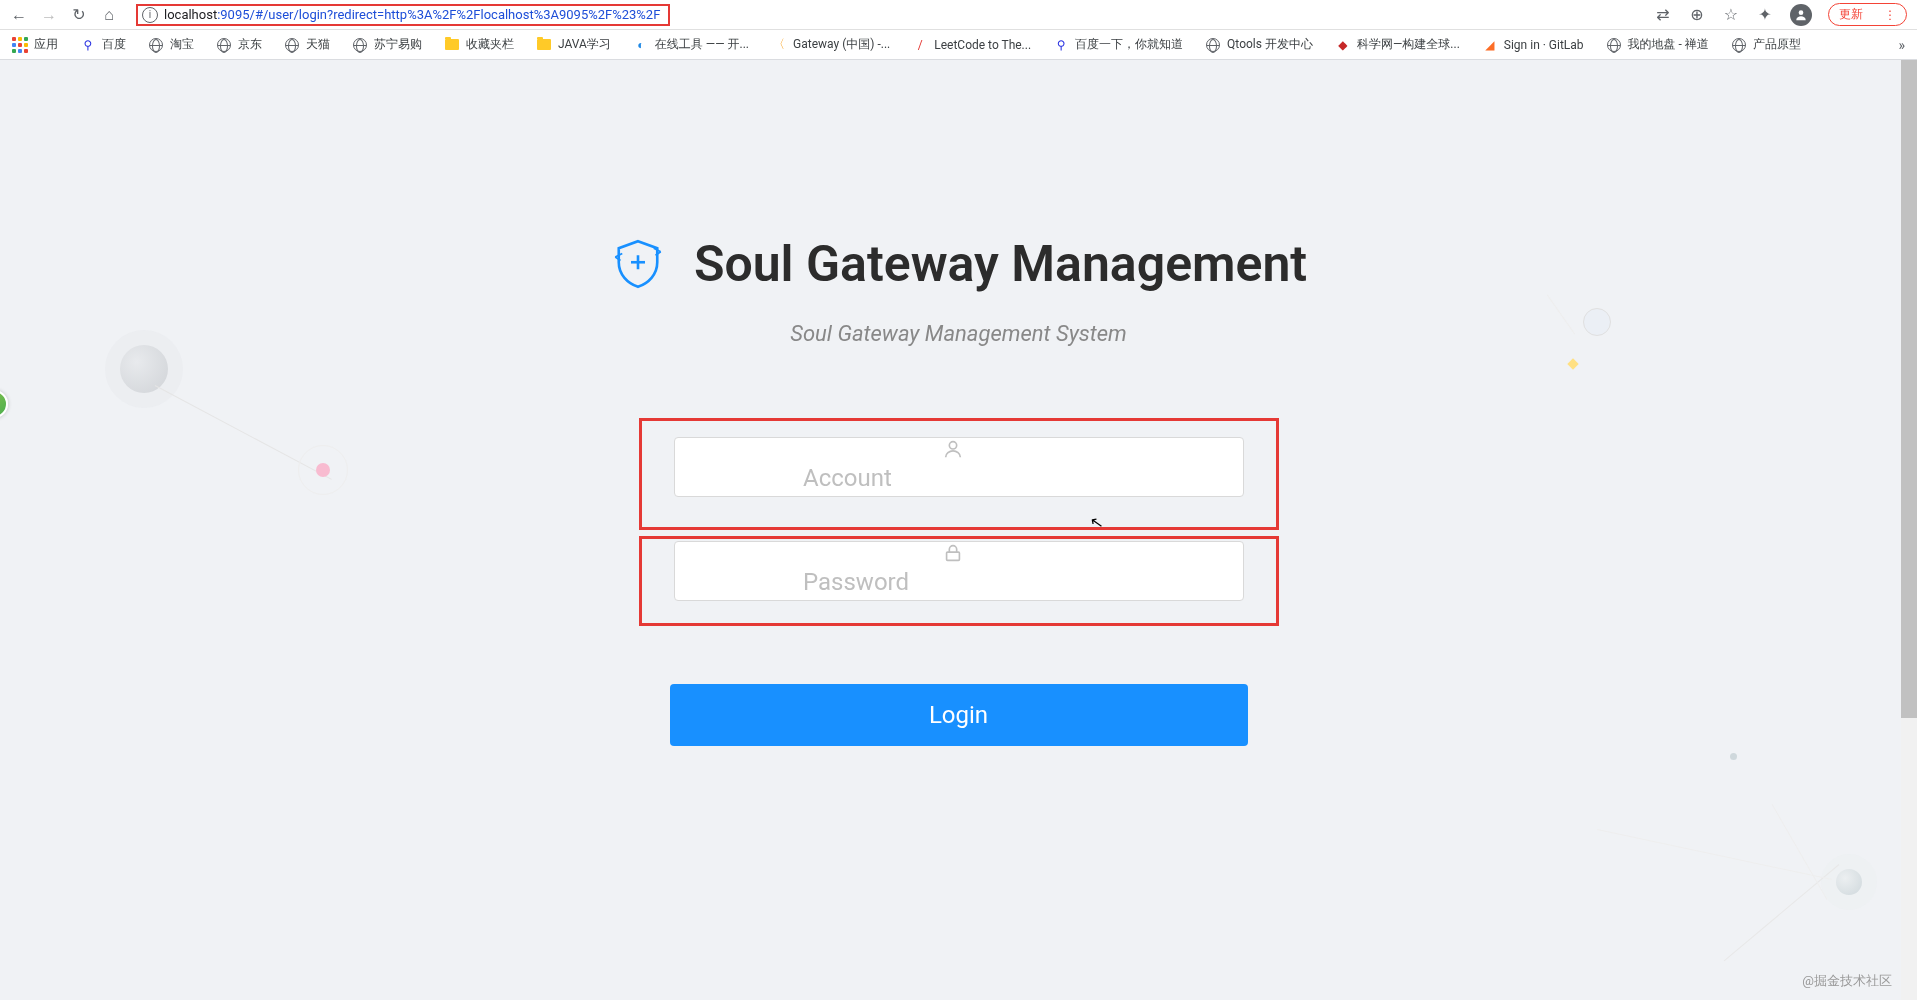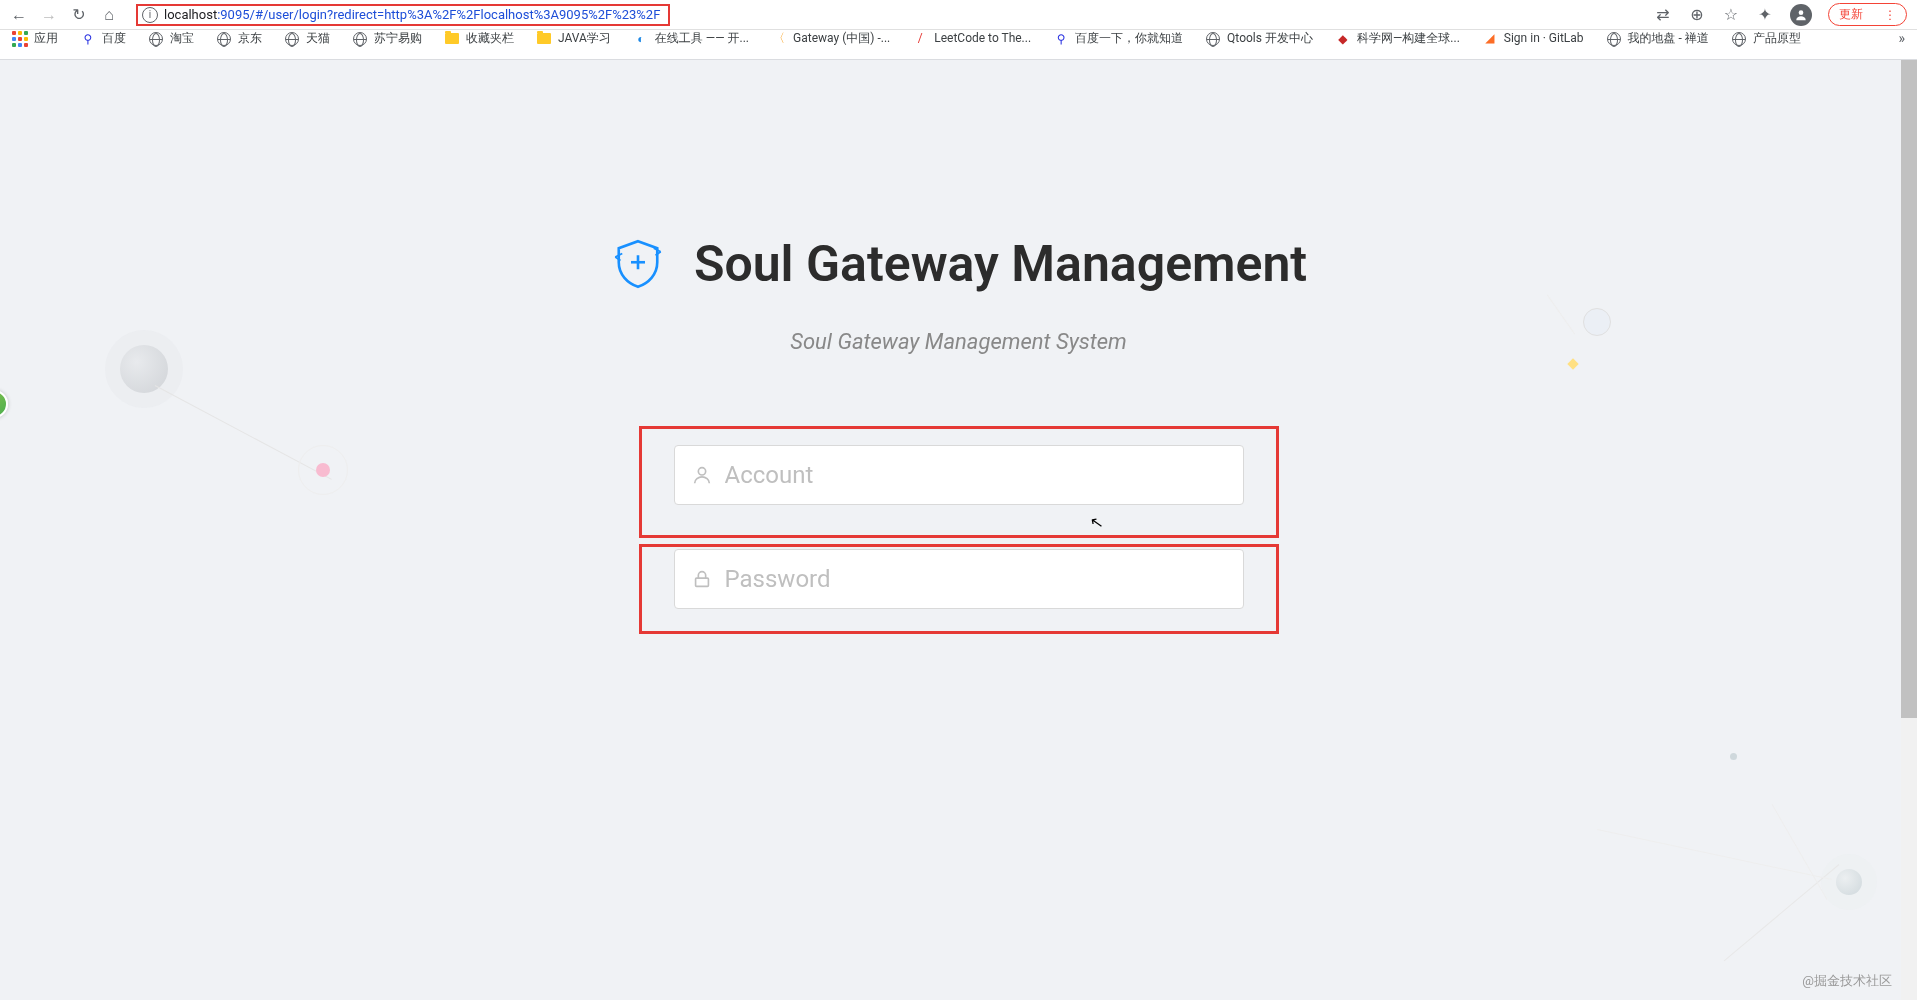--- a/index.html
+++ b/index.html
@@ -93,21 +93,21 @@
       border-radius: 50%;
       background: #5f6368;
       color: #fff;
       display: flex;
       align-items: center;
       justify-content: center;
     }
     
     .bookmarks-bar {
       display: flex;
-      align-items: flex-start;
+      align-items: center;
       height: 30px;
       padding: 0 12px;
       gap: 22px;
       border-bottom: 1px solid #dadce0;
       font-size: 12px;
       color: #3c4043;
       background: #fff;
     }
     .bm-item {
       display: flex;
@@ -155,21 +155,21 @@
     }
     .login-wrap {
       text-align: center;
       padding-top: 175px;
     }
     .logo-title {
       display: flex;
       align-items: center;
       justify-content: center;
       gap: 28px;
-      margin-bottom: 36px;
+      margin-bottom: 28px;
     }
     .logo-svg { width: 56px; height: 56px; }
     .main-title {
       font-size: 50px;
       font-weight: 600;
       color: #2c2c2c;
     }
     .subtitle {
       font-size: 22px;
       color: #888;
@@ -189,20 +189,21 @@
     .input-wrap {
       position: relative;
       width: 100%;
       height: 60px;
       border: 1px solid #d9d9d9;
       border-radius: 4px;
       background: #fff;
       display: flex;
       align-items: center;
       padding: 0 16px;
+      flex-direction: column;
     }
     .input-icon {
       color: #ccc;
       margin-right: 12px;
       display: flex;
     }
     .text-input {
       border: none;
       outline: none;
       flex: 1;
@@ -422,20 +423,21 @@
         <div class="input-wrap">
           <span class="input-icon">
             <svg width="22" height="22" viewBox="0 0 24 24" fill="none" stroke="#bfbfbf" stroke-width="1.8">
                 <rect x="5" y="11" width="14" height="9" rx="1"></rect>
                 <path d="M8 11V8a4 4 0 0 1 8 0v3"></path>
               </svg>
           </span>
           <input class="text-input" type="password" placeholder="Password" style="">
         </div>
       </div>
+      <button class="login-btn">Login</button>
     </div>
   </div>
 
   <span class="cursor">↖</span>
   <div class="watermark">@掘金技术社区</div>
 
   <div class="page-scrollbar">
     <div class="page-scrollthumb"></div>
   </div>
 </div>

